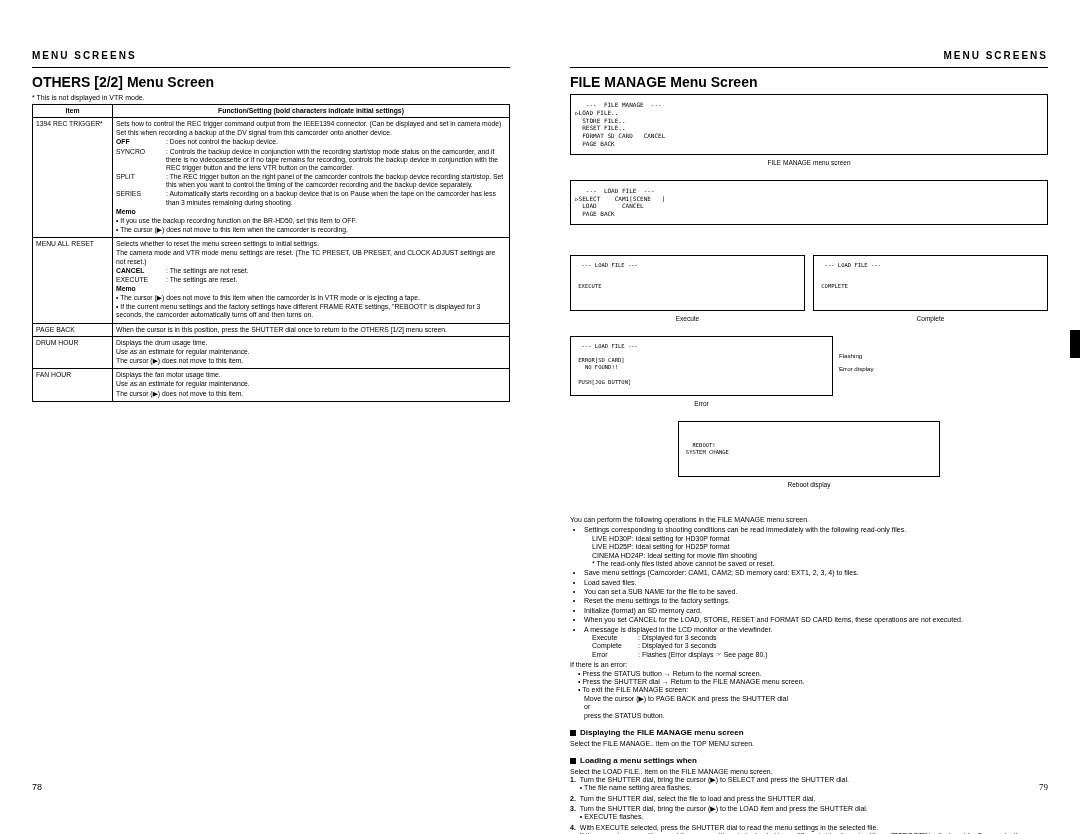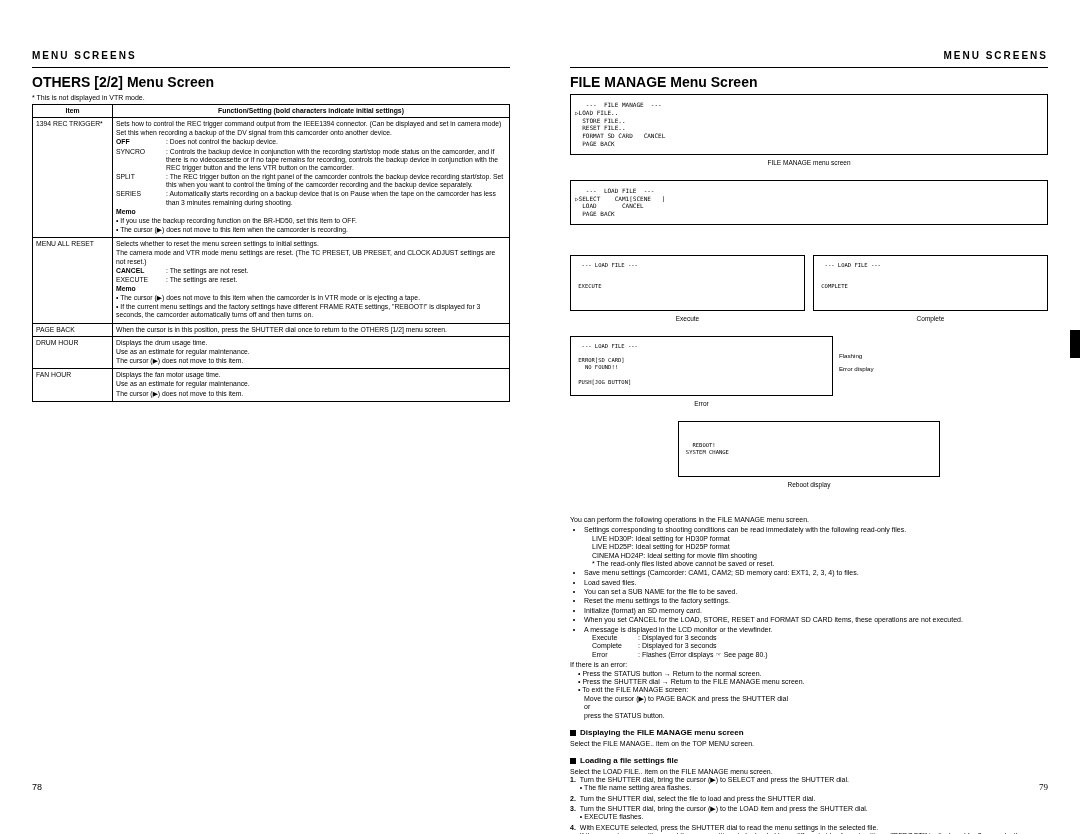--- a/index.html
+++ b/index.html
@@ -313,21 +313,21 @@
       <div class="sub" style="margin-left:14px">press the STATUS button.</div>
 
       <div class="sub-head">
         <span class="sq"></span>
         <span>Displaying the FILE MANAGE menu screen</span>
       </div>
       <div>Select the FILE MANAGE.. item on the TOP MENU screen.</div>
 
       <div class="sub-head">
         <span class="sq"></span>
-        <span>Loading a file settings file</span>
+        <span>Loading a menu settings when</span>
       </div>
       <div>Select the LOAD FILE.. item on the FILE MANAGE menu screen.</div>
 
       <div class="ol-item">
           <span class="ol-num">1.</span>
           <div><span>Turn the SHUTTER dial, bring the cursor (▶) to SELECT and press the SHUTTER dial.</span><div>• The file name setting area flashes.</div></div>
         </div>
       <div class="ol-item">
           <span class="ol-num">2.</span>
           <div>Turn the SHUTTER dial, select the file to load and press the SHUTTER dial.</div>

